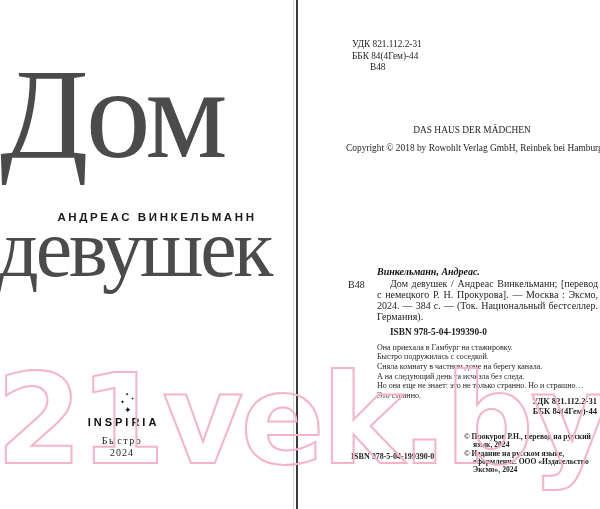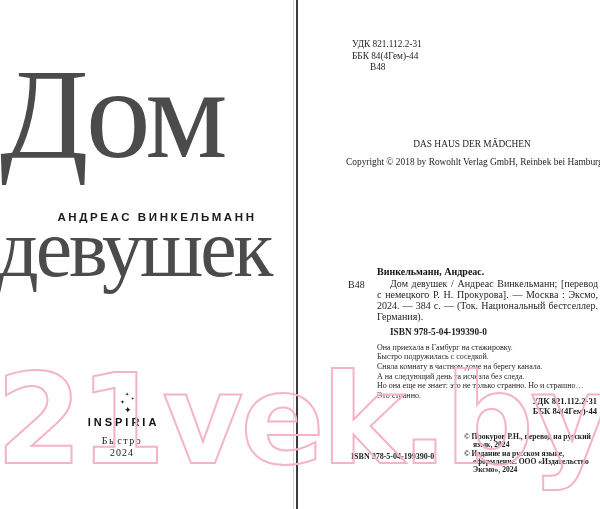--- a/index.html
+++ b/index.html
@@ -42,25 +42,25 @@
   }
   .publisher-city { margin-top:7px; font-size:10px; letter-spacing:1.5px; color:#222; }
   .publisher-year { margin-top:1px; font-size:10px; letter-spacing:1px; color:#222; }
 
   
   .page-right { position:absolute; left:298px; top:0; width:302px; height:509px; }
   .top-codes { position:absolute; left:54px; top:39px; font-size:9.3px; line-height:11.5px; white-space:nowrap; }
   .code-b48 { padding-left:18px; }
 
   .orig-block { position:absolute; left:48px; top:120px; width:252px; text-align:center; font-size:9.4px; line-height:11px; }
-  .orig-title { margin-top:19px; }
+  .orig-title { margin-top:5px; }
   .orig-copy  { margin-top:7px; white-space:nowrap; }
 
   .bib-block { position:absolute; left:48px; top:266px; width:252px; }
-  .bib-heading { padding-left:31px; font-weight:bold; font-size:10px; line-height:12px; color:#101010; }
+  .bib-heading { padding-left:31px; font-weight:bold; font-size:10px; line-height:12px; color:#101010;font-style:italic; }
   .bib-para {
     position:relative; margin-top:1px; padding-left:31px;
     text-align:justify; text-indent:13px; font-size:10px; line-height:10.9px;
   }
   .bib-b48 { position:absolute; left:2px; top:1px; text-indent:0; }
   .bib-isbn { margin-top:4px; padding-left:44px; font-weight:bold; font-size:9.3px; }
   .annotation { margin-top:6px; padding-left:31px; font-size:8px; line-height:9.7px; color:#232323; }
 
   .codes-right {
     position:absolute; right:3px; top:396px; text-align:right;

